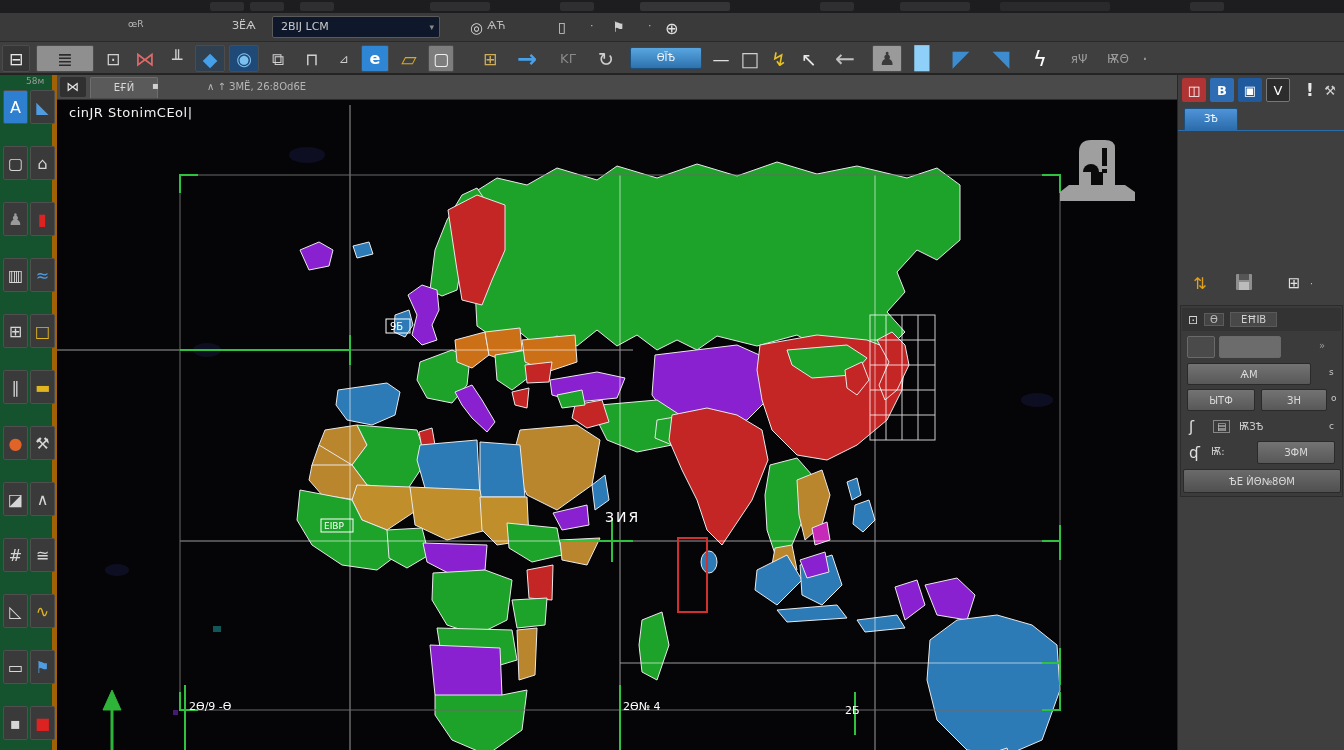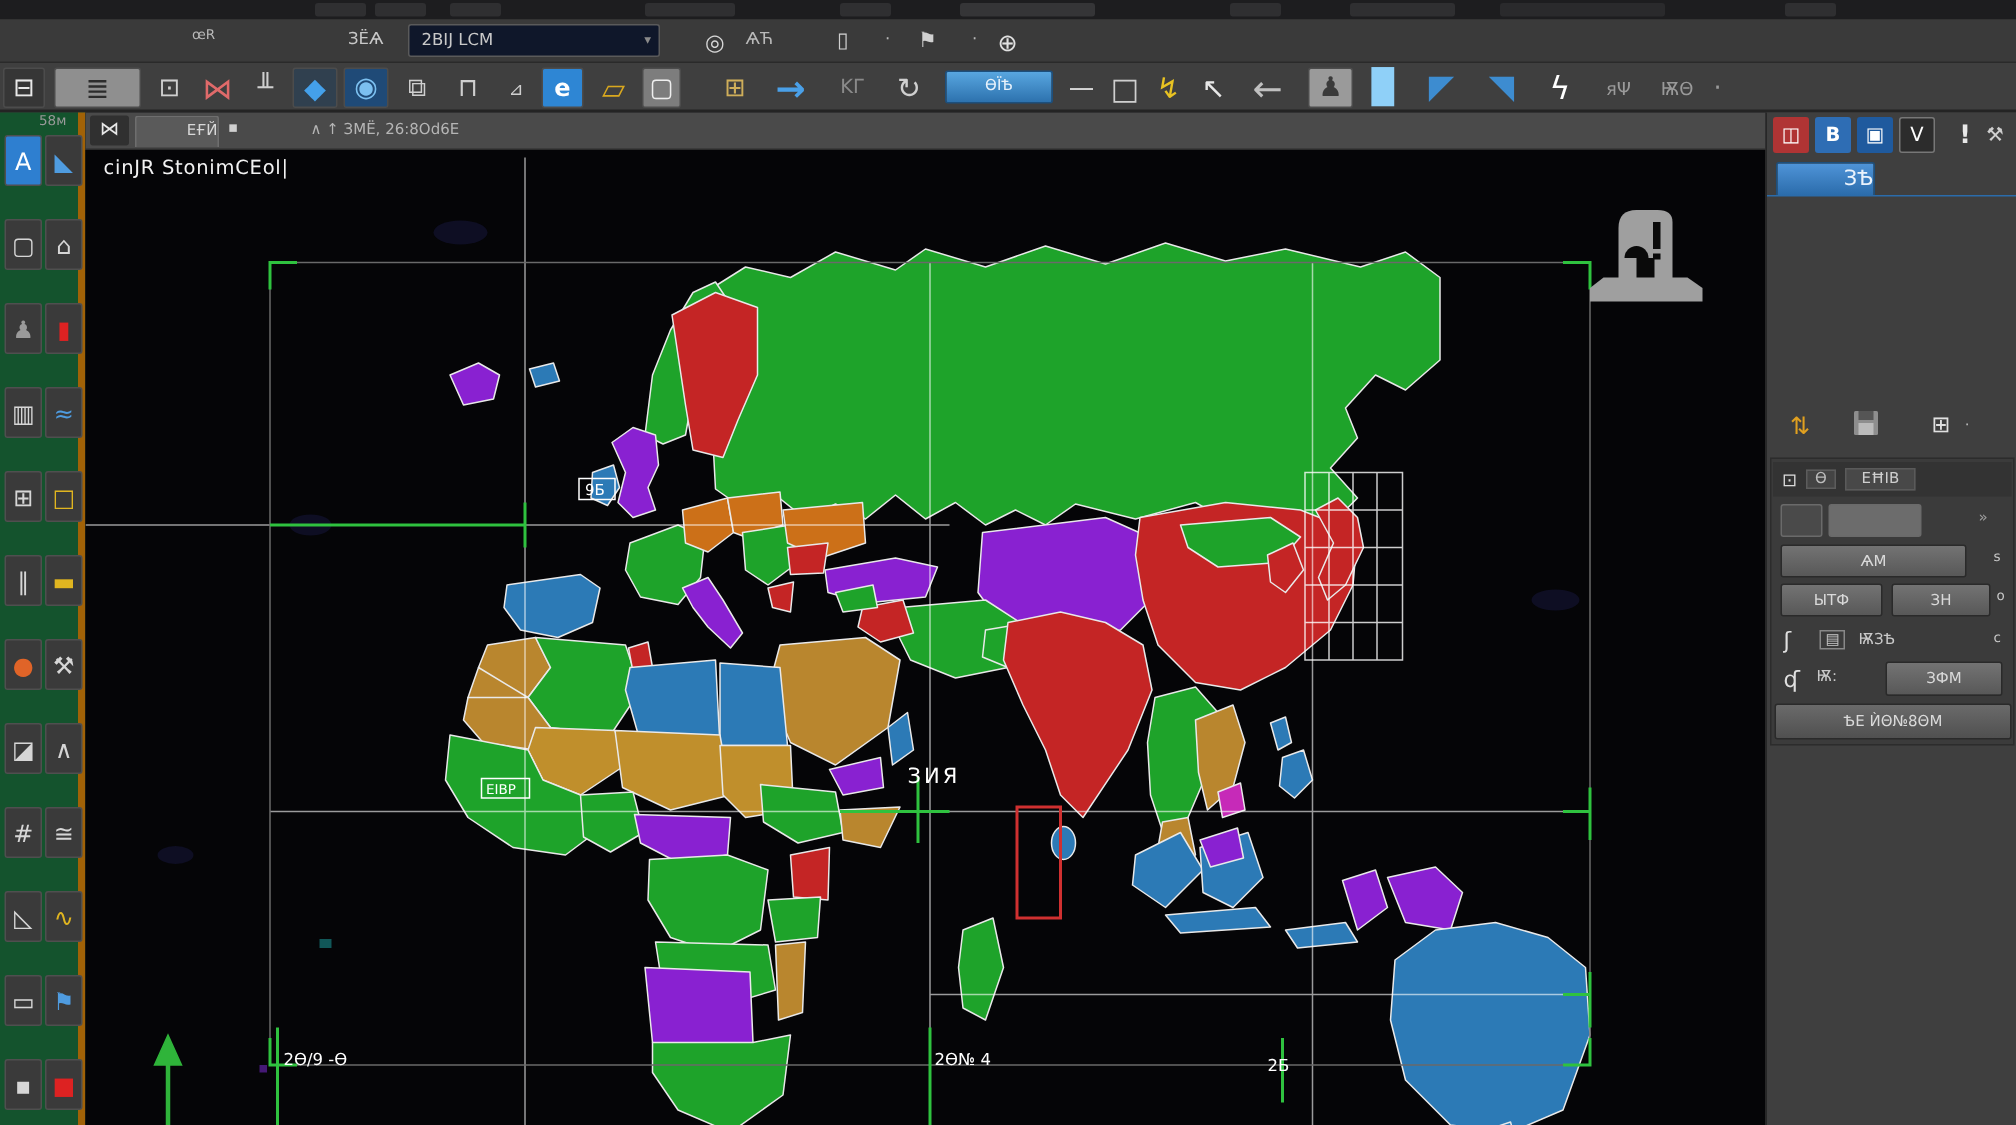--- a/index.html
+++ b/index.html
@@ -33,33 +33,33 @@
   .tool.sel{background:#2e7fd0;color:#fff;}
   .g-blue{color:#4f9ce0;} .g-red{color:#d22;} .g-yellow{color:#e0b520;} .g-orange{color:#e06428;}
   .g-dim{color:#9a9a9a;}
 
   
   .canvas{position:absolute;left:57px;top:75px;width:1120px;height:675px;background:#060608;}
   .ctabbar{position:absolute;left:0;top:0;width:1120px;height:25px;background:#4a4a4a;
     border-bottom:1px solid #2c2c2c;color:#b5b5b5;font-size:10px;}
   .ctab-ico{position:absolute;left:3px;top:2px;width:26px;height:20px;background:#303030;color:#e8e8e8;
     text-align:center;line-height:20px;font-size:13px;border-radius:2px;}
-  .ctab{position:absolute;left:33px;top:2px;width:56px;height:21px;background:#5a5a5a;border:1px solid #6e6e6e;
-    border-bottom:none;color:#d8d8d8;text-align:right;line-height:19px;font-size:10px;border-radius:2px 2px 0 0;}
+  .ctab{position:absolute;left:33px;top:2px;width:68px;height:21px;background:#5a5a5a;border:1px solid #6e6e6e;
+    border-bottom:none;color:#d8d8d8;text-align:center;line-height:19px;font-size:10px;border-radius:2px 2px 0 0;}
   .cview{position:absolute;left:0;top:25px;width:1120px;height:650px;background:#050507;}
   .doc-title{position:absolute;left:12px;top:5px;color:#f2f2f2;font-size:13px;letter-spacing:.5px;
     font-family:"DejaVu Sans",sans-serif;}
 
   
   .rpanel{position:absolute;left:1177px;top:75px;width:167px;height:675px;background:#3f3f3f;
     border-left:1px solid #272727;color:#c5c5c5;}
   .rp-ico{position:absolute;top:3px;width:24px;height:24px;border-radius:2px;display:flex;
     align-items:center;justify-content:center;font-size:13px;color:#fff;}
-  .rtab{position:absolute;left:6px;top:33px;width:66px;height:22px;background:linear-gradient(#4f94d8,#2b6cab);
-    border:1px solid #1d4f7c;border-bottom:none;color:#eaf3fc;font-size:14px;text-align:right;line-height:20px;
+  .rtab{position:absolute;left:6px;top:33px;width:54px;height:22px;background:linear-gradient(#4f94d8,#2b6cab);
+    border:1px solid #1d4f7c;border-bottom:none;color:#eaf3fc;font-size:10px;text-align:center;line-height:20px;
     border-radius:2px 2px 0 0;}
   .rtab-line{position:absolute;left:0;top:55px;width:167px;height:1px;background:#2b6cab;}
   .listbox{position:absolute;left:4px;top:58px;width:159px;height:135px;background:#a0a0a0;
     border:1px solid #6e6e6e;}
   .listrow{position:absolute;left:1px;top:1px;width:155px;height:21px;
     background:linear-gradient(#4e86c2,#2d5c96);color:#0c1a33;font-size:10px;font-weight:bold;
     line-height:21px;padding-left:6px;}
   .floppy{width:16px;height:16px;background:#8e8e8e;border-radius:1px;position:relative;}
   .floppy:before{content:"";position:absolute;left:3px;top:0;width:10px;height:6px;background:#555;}
   .floppy:after{content:"";position:absolute;left:3px;top:8px;width:10px;height:8px;background:#bbb;}
@@ -91,21 +91,21 @@
 </div>
 
 <div class="menubar">
   <span class="mi" style="left:128px;font-size:9px">œR</span>
   <span class="mi" style="left:232px;color:#c8c8c8">ЗЁѦ</span>
   <div class="dropdown">
     <span>2BIJ LCM</span>
     <span class="dd-arrow">▾</span>
   </div>
   <span class="mi" style="left:470px;font-size:15px;color:#d8d8d8">◎</span>
-  <span class="mi" style="left:497px">ѦЋ</span>
+  <span class="mi" style="left:487px">ѦЋ</span>
   <span class="mi" style="left:558px;font-size:14px;color:#d0d0d0">▯</span>
   <span class="mi" style="left:590px">·</span>
   <span class="mi" style="left:612px;font-size:14px;color:#d0d0d0">⚑</span>
   <span class="mi" style="left:648px">·</span>
   <span class="mi" style="left:665px;font-size:16px;color:#e0e0e0">⊕</span>
 </div>
 
 <div class="toolbar">
   <div class="ti tile" style="left:2px;width:28px;color:#e8e8e8">⊟</div>
   <div class="ti tile" style="left:36px;width:58px;background:#8f8f8f;color:#2c2c2c;font-size:19px">≣</div>

